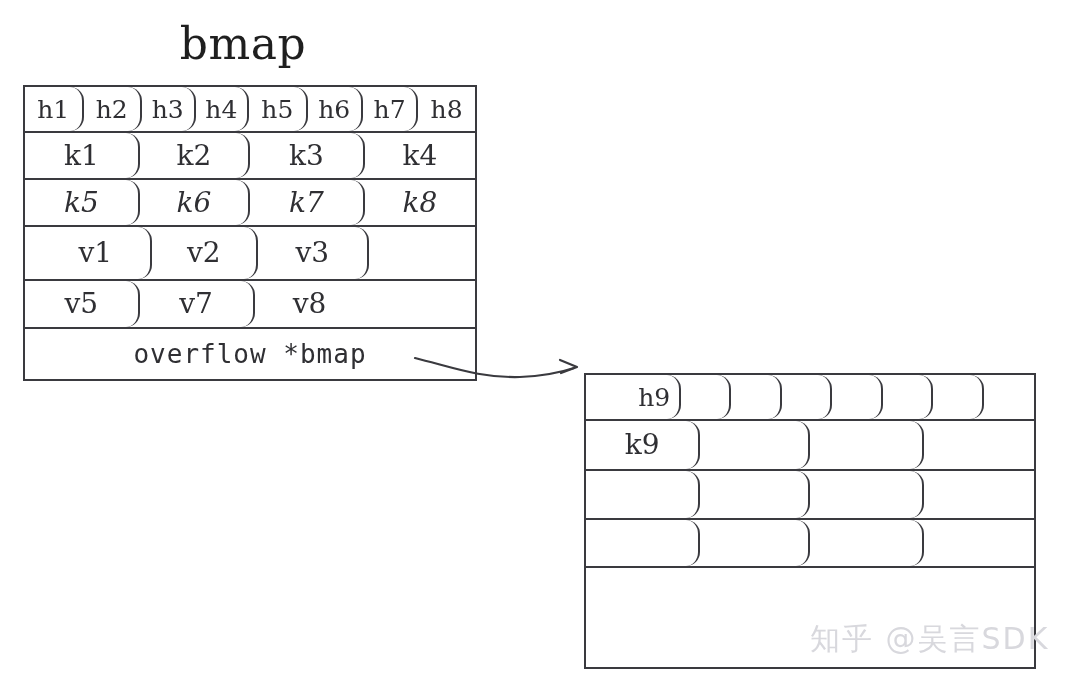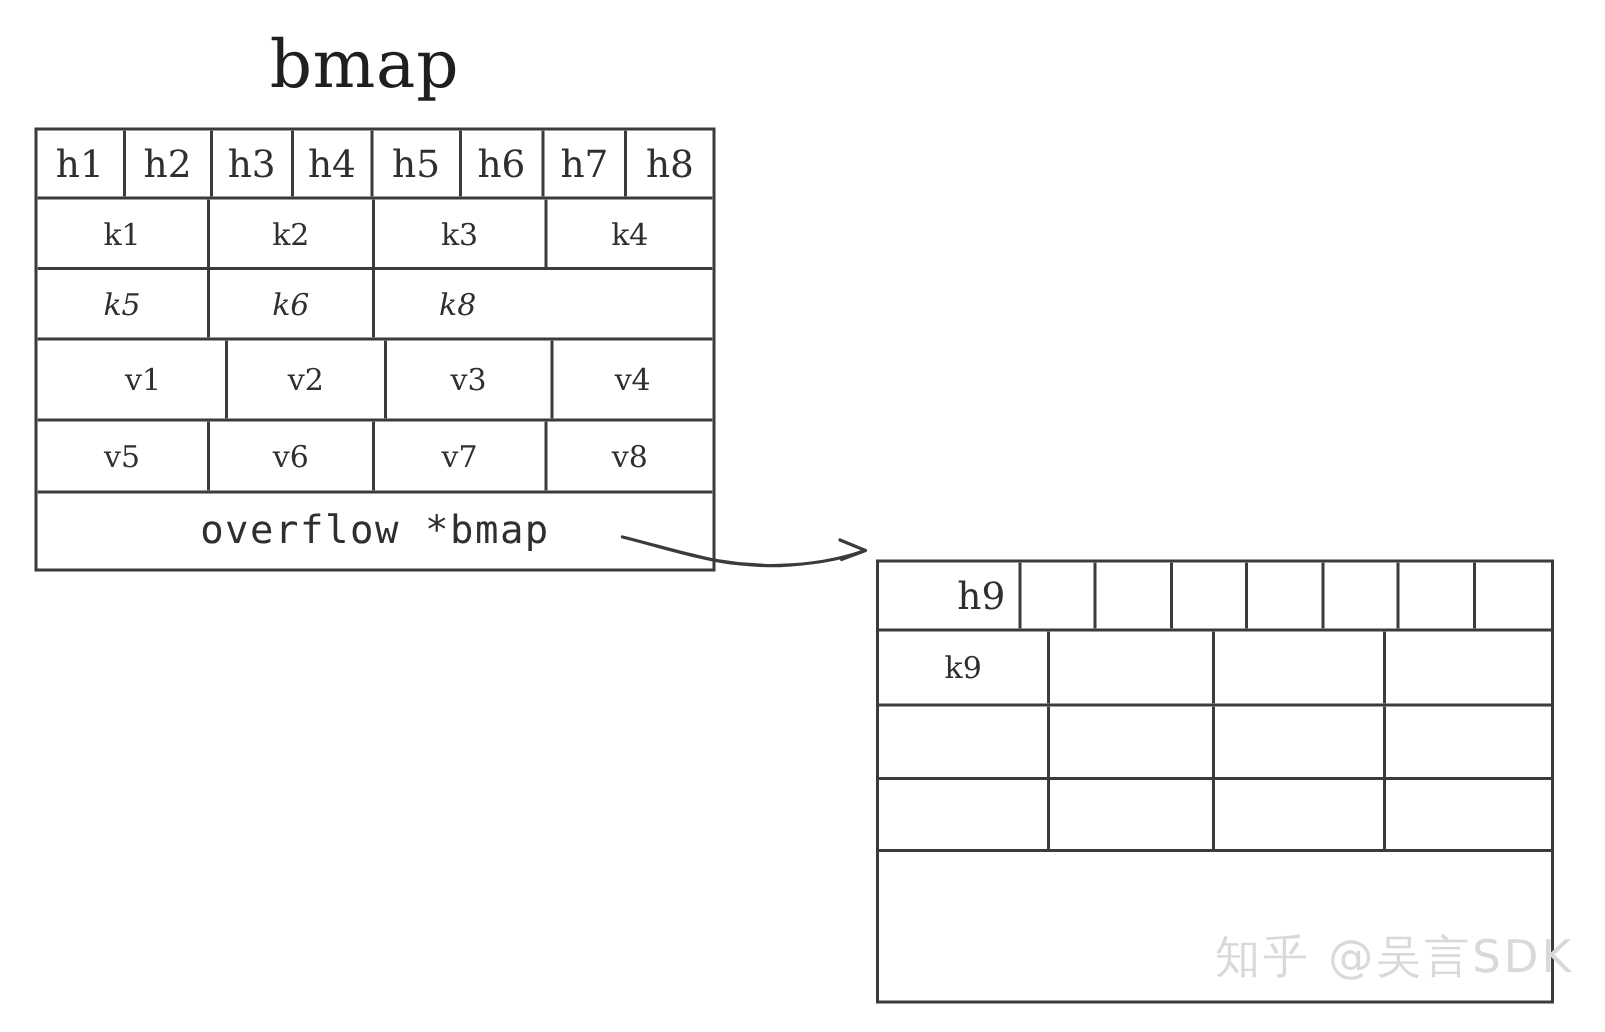--- a/index.html
+++ b/index.html
@@ -46,32 +46,33 @@
   }
   .brow.last { border-bottom: none; text-align: right; }
   .cell {
     box-sizing: border-box;
     border-right: 2px solid #3a3a3f;
     display: flex;
     align-items: center;
     justify-content: center;
     overflow: hidden;
     white-space: nowrap;
+    border-radius: 14px;
   }
   .cell.endcol { border-right: none; }
 
   
   .hrow .cell {
     font-size: 25px;
     line-height: 27px;
     color: #2f2f33;
   }
   
   .kvrow .cell {
-    font-size: 20px;
+    font-size: 28px;
     line-height: 30px;
     color: #2f2f33;
   }
   
   .ovrow .cell {
     font-size: 26px;
     line-height: 28px;
     letter-spacing: 1px;
     font-family: "DejaVu Sans Mono", "Liberation Mono", monospace;
     color: #2f2f33;
@@ -124,33 +125,32 @@
   <div class="brow kvrow" style="height:47px;">
     <div class="cell" style="width:25.5%">k1</div>
     <div class="cell" style="width:24.5%">k2</div>
     <div class="cell" style="width:25.5%">k3</div>
     <div class="cell endcol" style="width:24.5%">k4</div>
   </div>
 
   <div class="brow kvrow" style="height:47px;font-style:italic;">
     <div class="cell" style="width:25.5%">k5</div>
     <div class="cell" style="width:24.5%">k6</div>
+    <div class="cell" style="width:25.5%">k7</div>
     <div class="cell endcol" style="width:24.5%">k8</div>
   </div>
 
   <div class="brow kvrow" style="height:54px;padding-left:16px;">
     <div class="cell" style="width:25.5%">v1</div>
     <div class="cell" style="width:24.5%">v2</div>
     <div class="cell" style="width:25.5%">v3</div>
-    <div class="cell endcol" style="width:24.5%">v4</div>
   </div>
 
   <div class="brow kvrow" style="height:48px;">
     <div class="cell" style="width:25.5%">v5</div>
-    <div class="cell" style="width:24.5%">v6</div>
     <div class="cell" style="width:25.5%">v7</div>
     <div class="cell endcol" style="width:24.5%">v8</div>
   </div>
 
   <div class="brow ovrow last" style="height:50px;">
     <div class="cell endcol" style="width:100%">overflow  *bmap</div>
   </div>
 </div>
 
 <div class="bucket" id="bucket-2">

